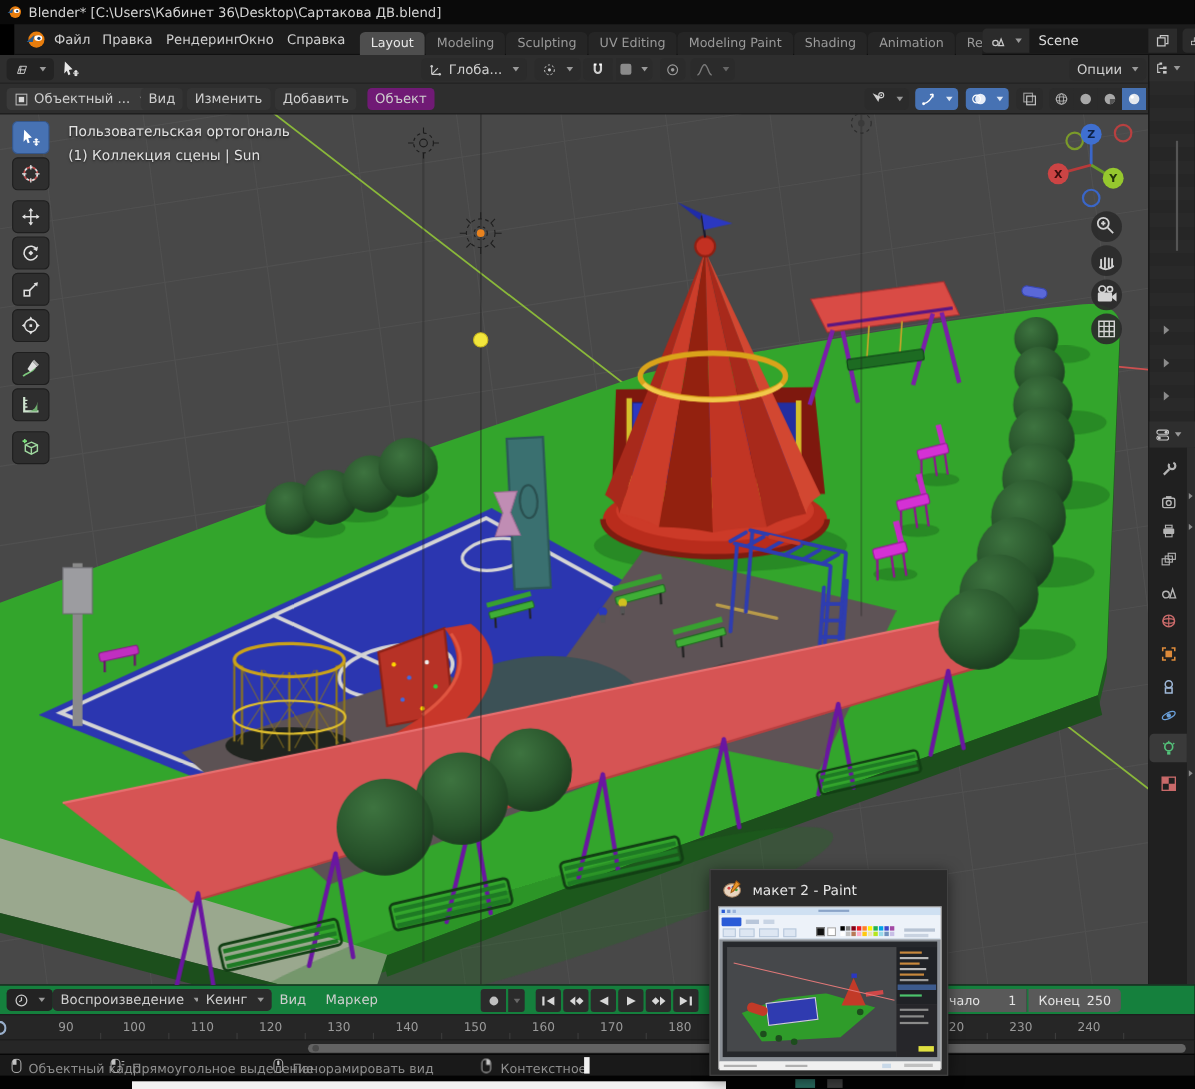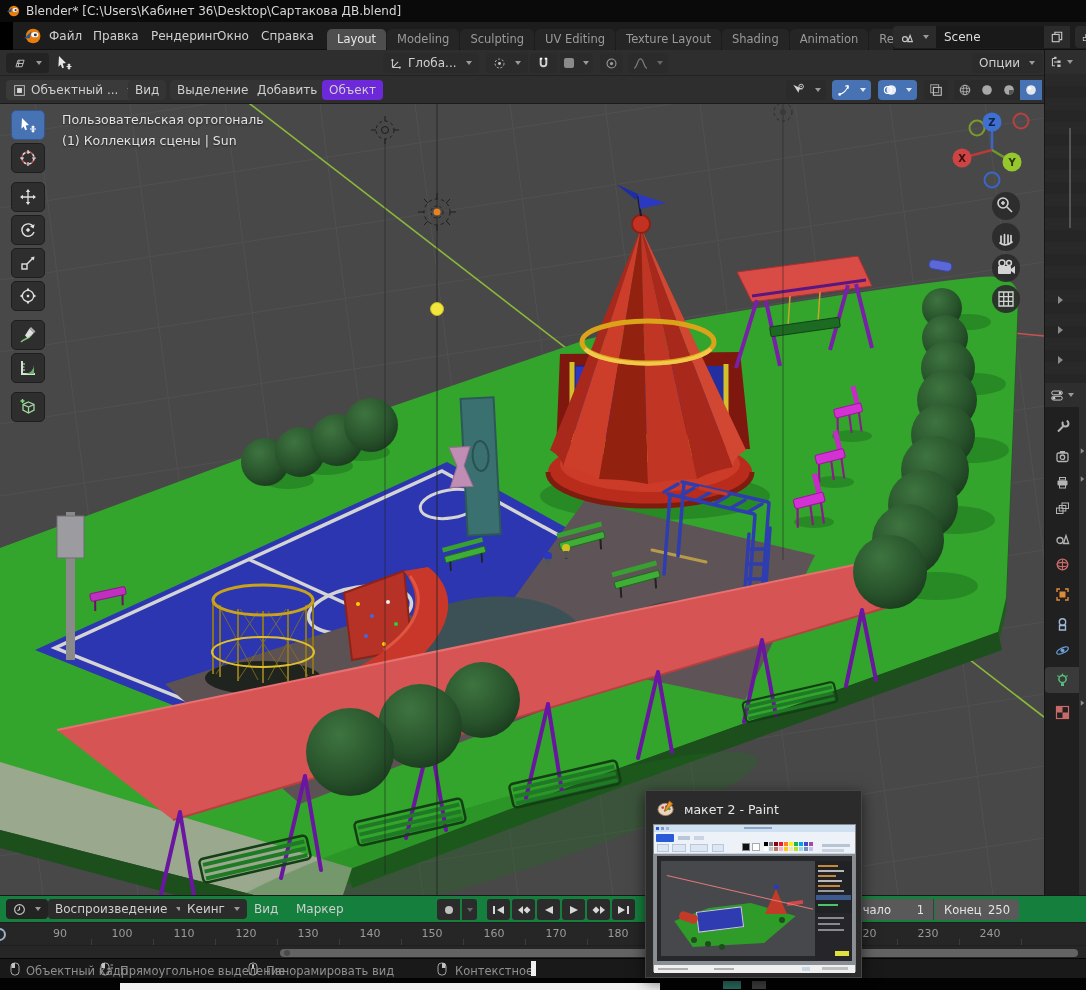--- a/index.html
+++ b/index.html
@@ -51,21 +51,21 @@
   <span class="r mtx" style="left:36px;top:7px">Файл</span>
   <span class="r mtx" style="left:80px;top:7px">Правка</span>
   <span class="r mtx" style="left:138px;top:7px">Рендеринг</span>
   <span class="r mtx" style="left:204px;top:7px">Окно</span>
   <span class="r mtx" style="left:248px;top:7px">Справка</span>
   <div class="r row" style="left:314px;top:6px;width:566px;height:22px;overflow:hidden">
     <div class="wtab active">Layout</div>
     <div class="wtab">Modeling</div>
     <div class="wtab">Sculpting</div>
     <div class="wtab">UV Editing</div>
-    <div class="wtab">Texture Layout</div>
+    <div class="wtab">Modeling Paint</div>
     <div class="wtab">Shading</div>
     <div class="wtab">Animation</div>
     <div class="wtab">Rendering</div>
 
   </div>
   <div class="r row" style="left:880px;top:4px;height:22px">
     <div class="hbtn" style="height:22px;border-radius:4px 0 0 4px">
       <svg width="14" height="13" viewBox="0 0 16 16">
           <circle cx="5.5" cy="10" r="3" fill="none" stroke="#c8c8c8" stroke-width="1.4"></circle>
           <path d="M9 13 L11.8 5.5 L14.6 13 Z" fill="none" stroke="#c8c8c8" stroke-width="1.4"></path>
@@ -150,26 +150,26 @@
         <rect x="2" y="2" width="12" height="12" fill="none" stroke="#b8b8b8" stroke-width="1.2"></rect>
         <rect x="5" y="5" width="6" height="6" fill="#d8d8d8"></rect>
       </svg>
     <span>Объектный ...</span>
     <span class="chev"></span>
   </div>
   <div class="hbtn r" style="left:128px;top:4px;background:#343434">
       <span>Вид</span>
     </div>
   <div class="hbtn r" style="left:170px;top:4px;background:#343434">
-      <span>Выделение</span>
+      <span>Изменить</span>
     </div>
   <div class="hbtn r" style="left:250px;top:4px;background:#343434">
       <span>Добавить</span>
     </div>
-  <div class="hbtn r" style="left:322px;top:4px;background:#6d28d9">
+  <div class="hbtn r" style="left:334px;top:4px;background:#701a75">
       <span>Объект</span>
     </div>
 
   <div class="hbtn r" style="left:786px;top:4px;padding:0 5px">
     <svg width="15" height="14" viewBox="0 0 16 16">
         <path d="M2 2 L8 11 L9 7.5 L13 7 Z" fill="#d0d0d0"></path>
         <circle cx="11" cy="4" r="2.6" fill="none" stroke="#d0d0d0" stroke-width="1.1"></circle>
         <circle cx="11" cy="4" r="0.9" fill="#d0d0d0"></circle>
       </svg>
     <span class="chev"></span>

